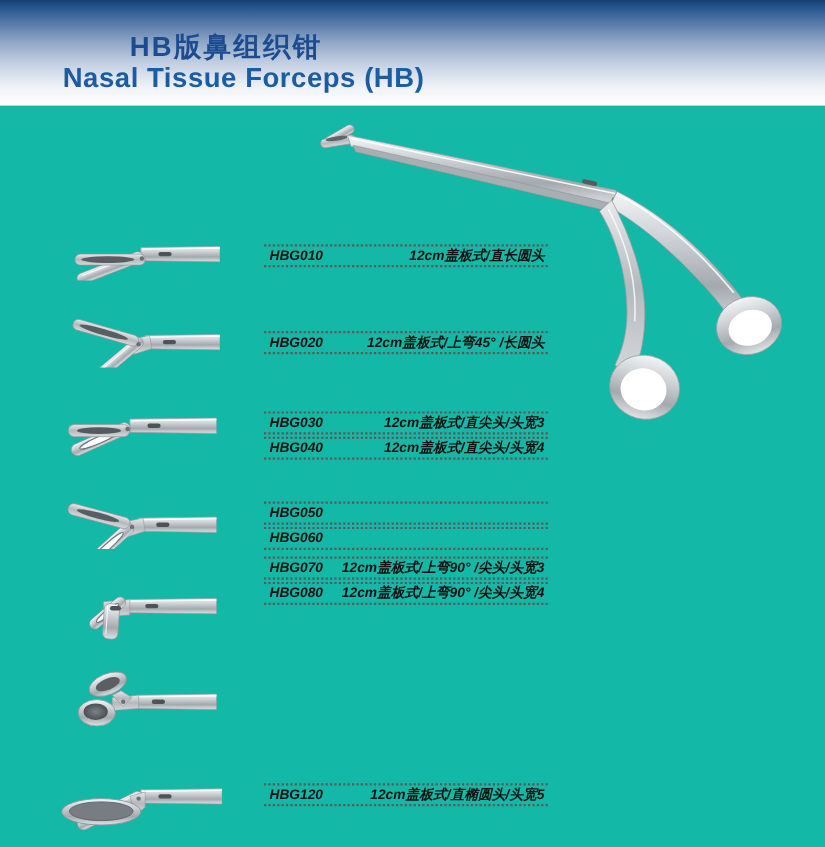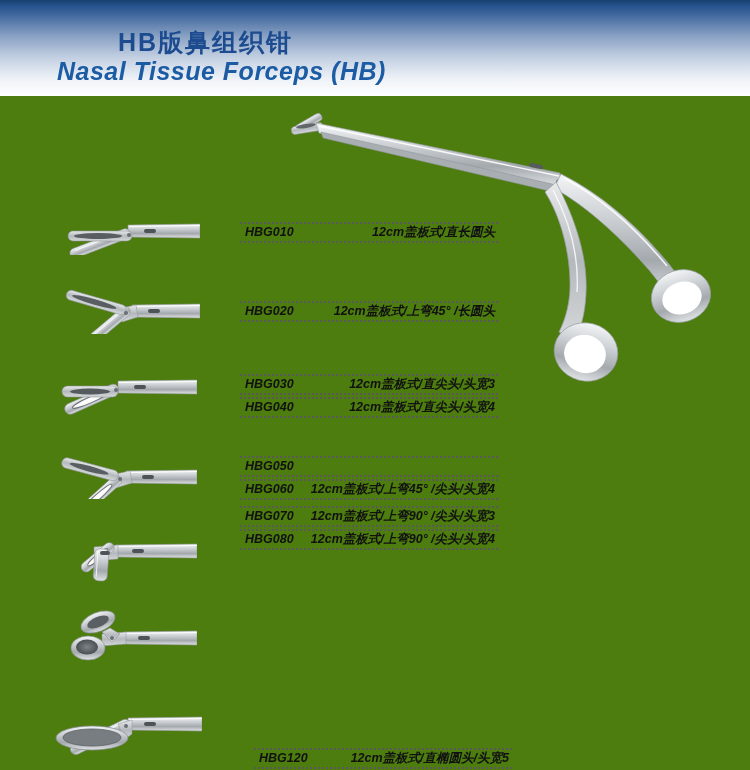--- a/index.html
+++ b/index.html
@@ -1,31 +1,31 @@
 <!DOCTYPE html>
 <html><head>
 <meta charset="utf-8">
 <style>
   html,body{margin:0;padding:0;background:#fff;}
   .page{
-    position:relative;width:750px;height:770px;background:#4d7c0f;overflow:hidden;
+    position:relative;width:750px;height:770px;background:#14b8a6;overflow:hidden;
     font-family:"Liberation Sans",sans-serif;
   }
   
   .hdr{
     position:absolute;left:0;top:0;width:750px;height:96px;
     background:linear-gradient(180deg,#17406f 0%,#24528c 6%,#4a6fa3 18%,#8aa2c4 38%,#c3d0e2 60%,#eef2f7 82%,#ffffff 100%);
   }
   .title-zh{
     position:absolute;left:118px;top:26px;
     font-size:25px;font-weight:bold;letter-spacing:2px;color:#1c4c8f;
   }
   .title-en{
     position:absolute;left:57px;top:57px;
-    font-size:25px;font-weight:bold;font-style:italic;color:#1b5ca4;letter-spacing:0.5px;
+    font-size:25px;font-weight:bold;color:#1b5ca4;letter-spacing:0.5px;
   }
   
   .main-photo{position:absolute;left:283px;top:102px;width:462px;height:288px;}
   
   .tipbox{position:absolute;}
   .tipbox svg{display:block;width:100%;height:100%;}
   .spec-table{position:absolute;left:240px;width:258px;}
   .prow{
     display:flex;justify-content:space-between;align-items:center;
     border-top:2px dotted #5a5a5a;border-bottom:2px dotted #5a5a5a;
@@ -186,21 +186,20 @@
   </g>
   <circle cx="68" cy="36" r="2" fill="#6b7075"></circle>
 </svg>
       </div>
       <div class="spec-table" style="top: 456px;">
         <div class="prow">
           <span class="pcode">HBG050</span>
         </div>
         <div class="prow">
           <span class="pcode">HBG060</span>
-          <span class="pdesc">12cm盖板式/上弯45° /尖头/头宽4</span>
         </div>
       </div>
       <div class="tipbox" style="left: 52px; top: 521px; width: 145px; height: 62px;">
         <svg viewBox="0 0 145 62" xmlns="http://www.w3.org/2000/svg">
   <path d="M64,24 L145,23 L145,37 L64,36 Z" fill="url(#metalV)" stroke="#979ca0" stroke-width="0.6"></path>
   <line x1="65" y1="25.5" x2="145" y2="24.5" stroke="#fff" stroke-width="1.2" opacity="0.9"></line>
   <rect x="80" y="28" width="12" height="4" rx="2" fill="#4e5357"></rect>
   <polygon points="42,26 66,24 66,38 42,40" fill="url(#metalV2)" stroke="#8d9296" stroke-width="0.5"></polygon>
   <g transform="rotate(-40 58 26)">
     <rect x="22" y="21" width="40" height="10" rx="5" fill="url(#metalV)" stroke="#8d9296" stroke-width="0.6"></rect>
@@ -249,21 +248,21 @@
   <g transform="rotate(-26 80 28)">
     <rect x="14" y="23" width="66" height="11" rx="5.5" fill="url(#metalV)" stroke="#8d9296" stroke-width="0.6"></rect>
     <line x1="20" y1="25.5" x2="74" y2="25.5" stroke="#fff" stroke-width="1" opacity="0.85"></line>
   </g>
   <polygon points="68,30 82,26 82,40 74,46" fill="url(#metalV2)" stroke="#8d9296" stroke-width="0.5"></polygon>
   <ellipse cx="42" cy="44" rx="36" ry="12" fill="url(#metalV)" stroke="#8a9095" stroke-width="0.8"></ellipse>
   <ellipse cx="42" cy="43.5" rx="29" ry="8.5" fill="#787d81" stroke="#5c6165" stroke-width="0.8"></ellipse>
   <circle cx="76" cy="32" r="2" fill="#6b7075"></circle>
 </svg>
       </div>
-      <div class="spec-table" style="top: 748px; margin-left: 14px;">
+      <div class="spec-table" style="top: 712px;">
         <div class="prow">
           <span class="pcode">HBG120</span>
           <span class="pdesc">12cm盖板式/直椭圆头/头宽5</span>
         </div>
       </div>
     </div>
 
 </div>
 
 </body></html>

